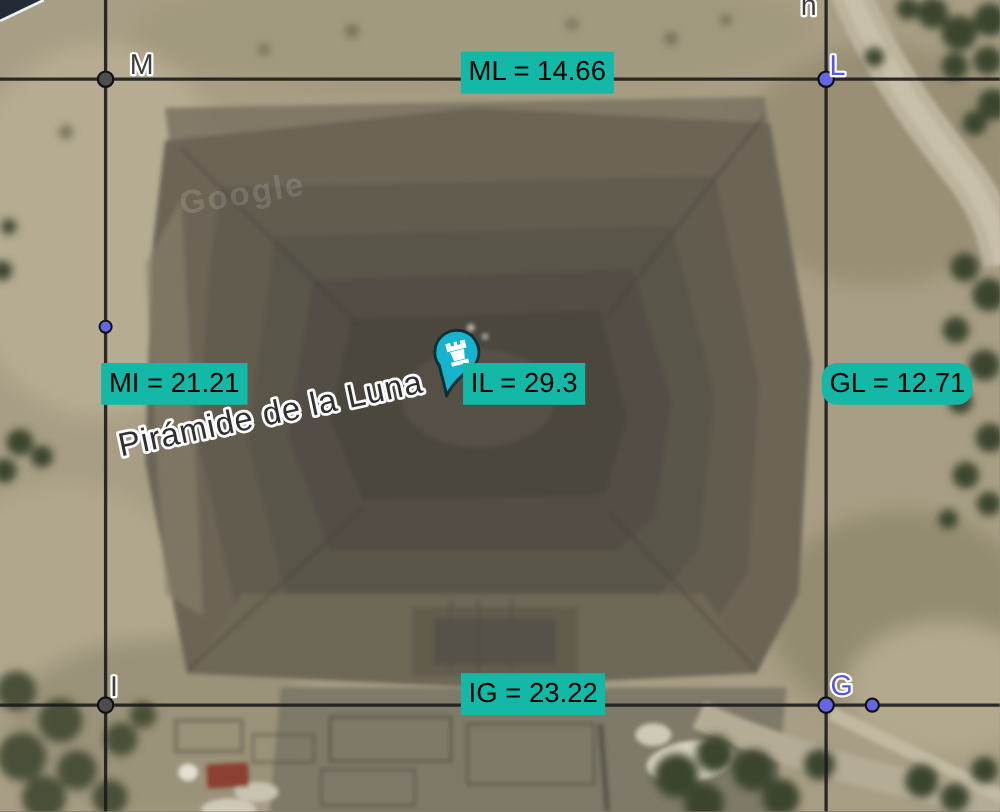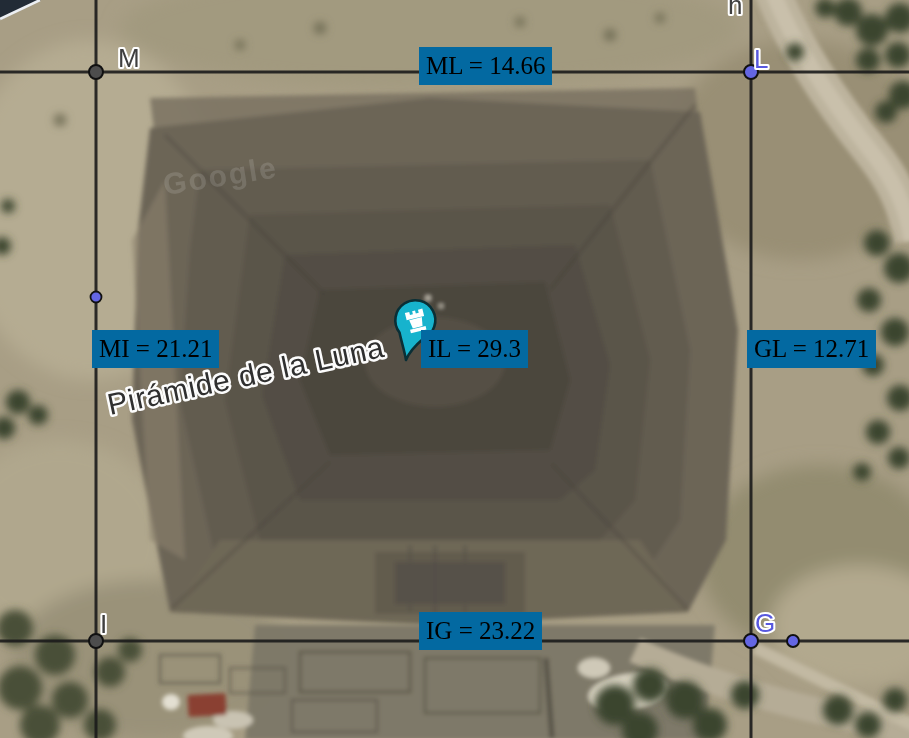--- a/index.html
+++ b/index.html
@@ -4,28 +4,28 @@
 <style>
   html,body{margin:0;padding:0;background:#15191e;}
   #screen{
     position:relative;width:909px;height:738px;overflow:hidden;
     font-family:"Liberation Sans",sans-serif;background:#a89e85;
   }
   #screen svg{position:absolute;left:0;top:0;}
   #satellite{z-index:0;}
   #overlay-svg{z-index:2;}
   .measure{
-    position:absolute;z-index:3;background:#0369a1;color:#000;
+    position:absolute;z-index:3;background:#14b8a6;color:#000;
     font-size:25px;line-height:1.25;padding:3px 7px 4px;white-space:nowrap;
-    font-family:Liberation Serif, serif;
+    font-family:Liberation Sans, sans-serif;
   }
   .m-ml{left:419px;top:47px;}
   .m-mi{left:92px;top:330px;}
   .m-il{left:421px;top:330px;}
-  .m-gl{left:747px;top:330px;}
+  .m-gl{left:747px;top:330px;border-radius:14px;}
   .m-ig{left:419px;top:612px;}
   .geo-label{
     font-family:"Liberation Sans",sans-serif;font-size:26px;font-weight:500;
     paint-order:stroke;stroke:#ffffff;stroke-width:4px;stroke-linejoin:round;
   }
   .place-label{
     font-family:"Liberation Sans",sans-serif;font-size:30px;font-weight:500;
     letter-spacing:.8px;fill:#2f2f2f;
     paint-order:stroke;stroke:#fcfcfc;stroke-width:5px;stroke-linejoin:round;
   }

